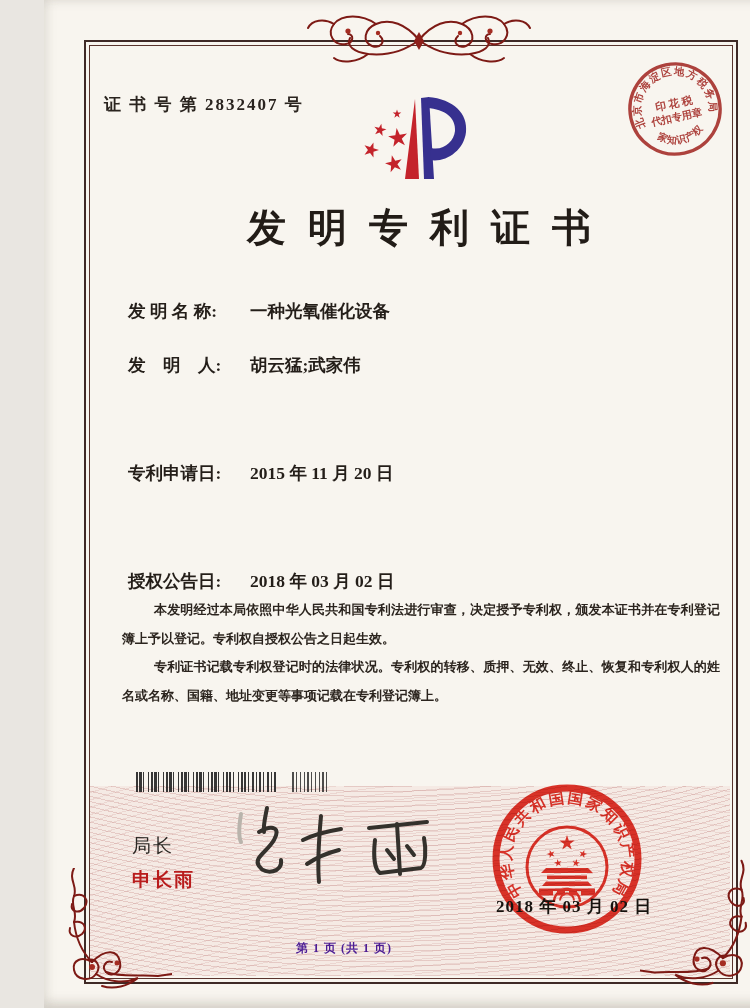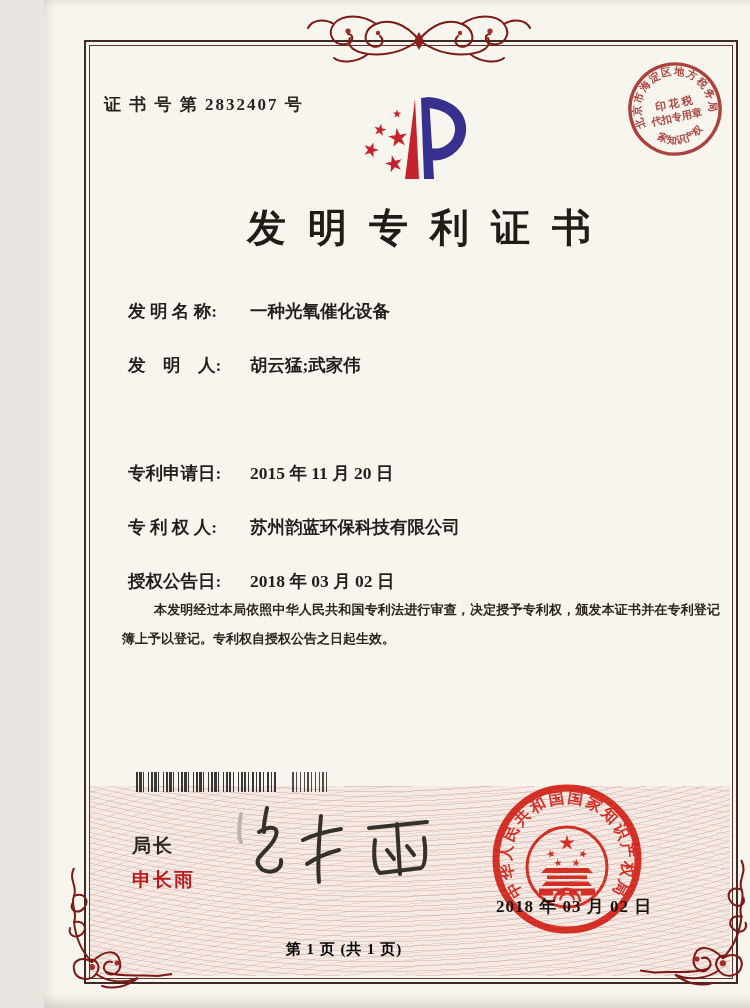--- a/index.html
+++ b/index.html
@@ -58,33 +58,33 @@
   }
   .body-text p{margin:0;text-indent:32px;}
   .barcode{
     left:92px;top:772px;width:142px;height:20px;z-index:5;opacity:.88;
     background:repeating-linear-gradient(90deg,#1d1d1d 0 1.5px,transparent 1.5px 3px,#1d1d1d 3px 5.5px,transparent 5.5px 7px,#1d1d1d 7px 8px,transparent 8px 11.5px,#1d1d1d 11.5px 13px,transparent 13px 15px);
   }
   .barcode2{
     left:248px;top:772px;width:38px;height:20px;z-index:5;opacity:.8;
     background:repeating-linear-gradient(90deg,#222 0 1.5px,transparent 1.5px 4px,#222 4px 5px,transparent 5px 7.5px);
   }
-  .director-title{left:88px;top:833px;font-size:19px;font-weight:700;color:#2a2723;
+  .director-title{left:88px;top:833px;font-size:19px;font-weight:400;color:#2a2723;
     font-family:"Liberation Sans","DejaVu Sans",sans-serif;z-index:6;letter-spacing:2px;}
   .director-name{left:88px;top:867px;font-size:19px;font-weight:700;color:#b91c1c;
     font-family:"Liberation Sans","DejaVu Sans",sans-serif;z-index:6;letter-spacing:2px;}
   .signature{left:185px;top:798px;width:220px;height:108px;z-index:6;}
   .office-seal{left:443px;top:779px;width:160px;height:160px;z-index:6;mix-blend-mode:multiply;opacity:.95;}
   .seal-date{
     left:452px;top:895px;width:220px;z-index:7;
     font-size:17px;font-weight:700;color:#17130f;letter-spacing:1px;
   }
   .page-footer{
     left:0;top:940px;width:600px;text-align:center;z-index:6;
-    font-size:15px;font-weight:600;color:#000000;letter-spacing:1px;
+    font-size:12px;font-weight:600;color:#4c1d95;letter-spacing:1px;
   }
   .orn-top{left:258px;top:6px;width:234px;height:58px;z-index:3;}
   .orn-bl{left:16px;top:868px;width:112px;height:128px;z-index:3;}
   .orn-br{left:596px;top:858px;width:116px;height:138px;z-index:3;}
   svg text{font-family:"Liberation Serif","DejaVu Serif",serif;}
 </style>
 </head>
 <body>
 
 <svg width="0" height="0" style="position:absolute">
@@ -180,29 +180,27 @@
     <span class="field-label">发 明 名 称:</span><span class="field-value">一种光氧催化设备</span>
   </div>
 
   <div class="abs title">发明专利证书</div>
   <div class="abs field-row f1">
     <span class="field-label">发　明　人:</span><span class="field-value">胡云猛;武家伟</span>
   </div>
   <div class="abs field-row f3">
     <span class="field-label">专利申请日:</span><span class="field-value">2015 年 11 月 20 日</span>
   </div>
-  <div class="abs field-row f4">
-    <span class="field-label">专 利 权 人:</span><span class="field-value">苏州韵蓝环保科技有限公司</span>
-  </div>
   <div class="abs field-row f5">
     <span class="field-label">授权公告日:</span><span class="field-value">2018 年 03 月 02 日</span>
   </div>
 
   <div class="abs body-text">
     <p>本发明经过本局依照中华人民共和国专利法进行审查，决定授予专利权，颁发本证书并在专利登记簿上予以登记。专利权自授权公告之日起生效。</p>
+    <p>专利证书记载专利权登记时的法律状况。专利权的转移、质押、无效、终止、恢复和专利权人的姓名或名称、国籍、地址变更等事项记载在专利登记簿上。</p>
   </div>
 
   <div class="abs barcode"></div>
   <div class="abs barcode2"></div>
 
   <div class="abs director-title">局长</div>
   <div class="abs director-name">申长雨</div>
 
   <svg class="abs signature" viewBox="0 0 220 108">
     <g stroke="#34312c" stroke-width="4" fill="none" stroke-linecap="round" stroke-linejoin="round">

